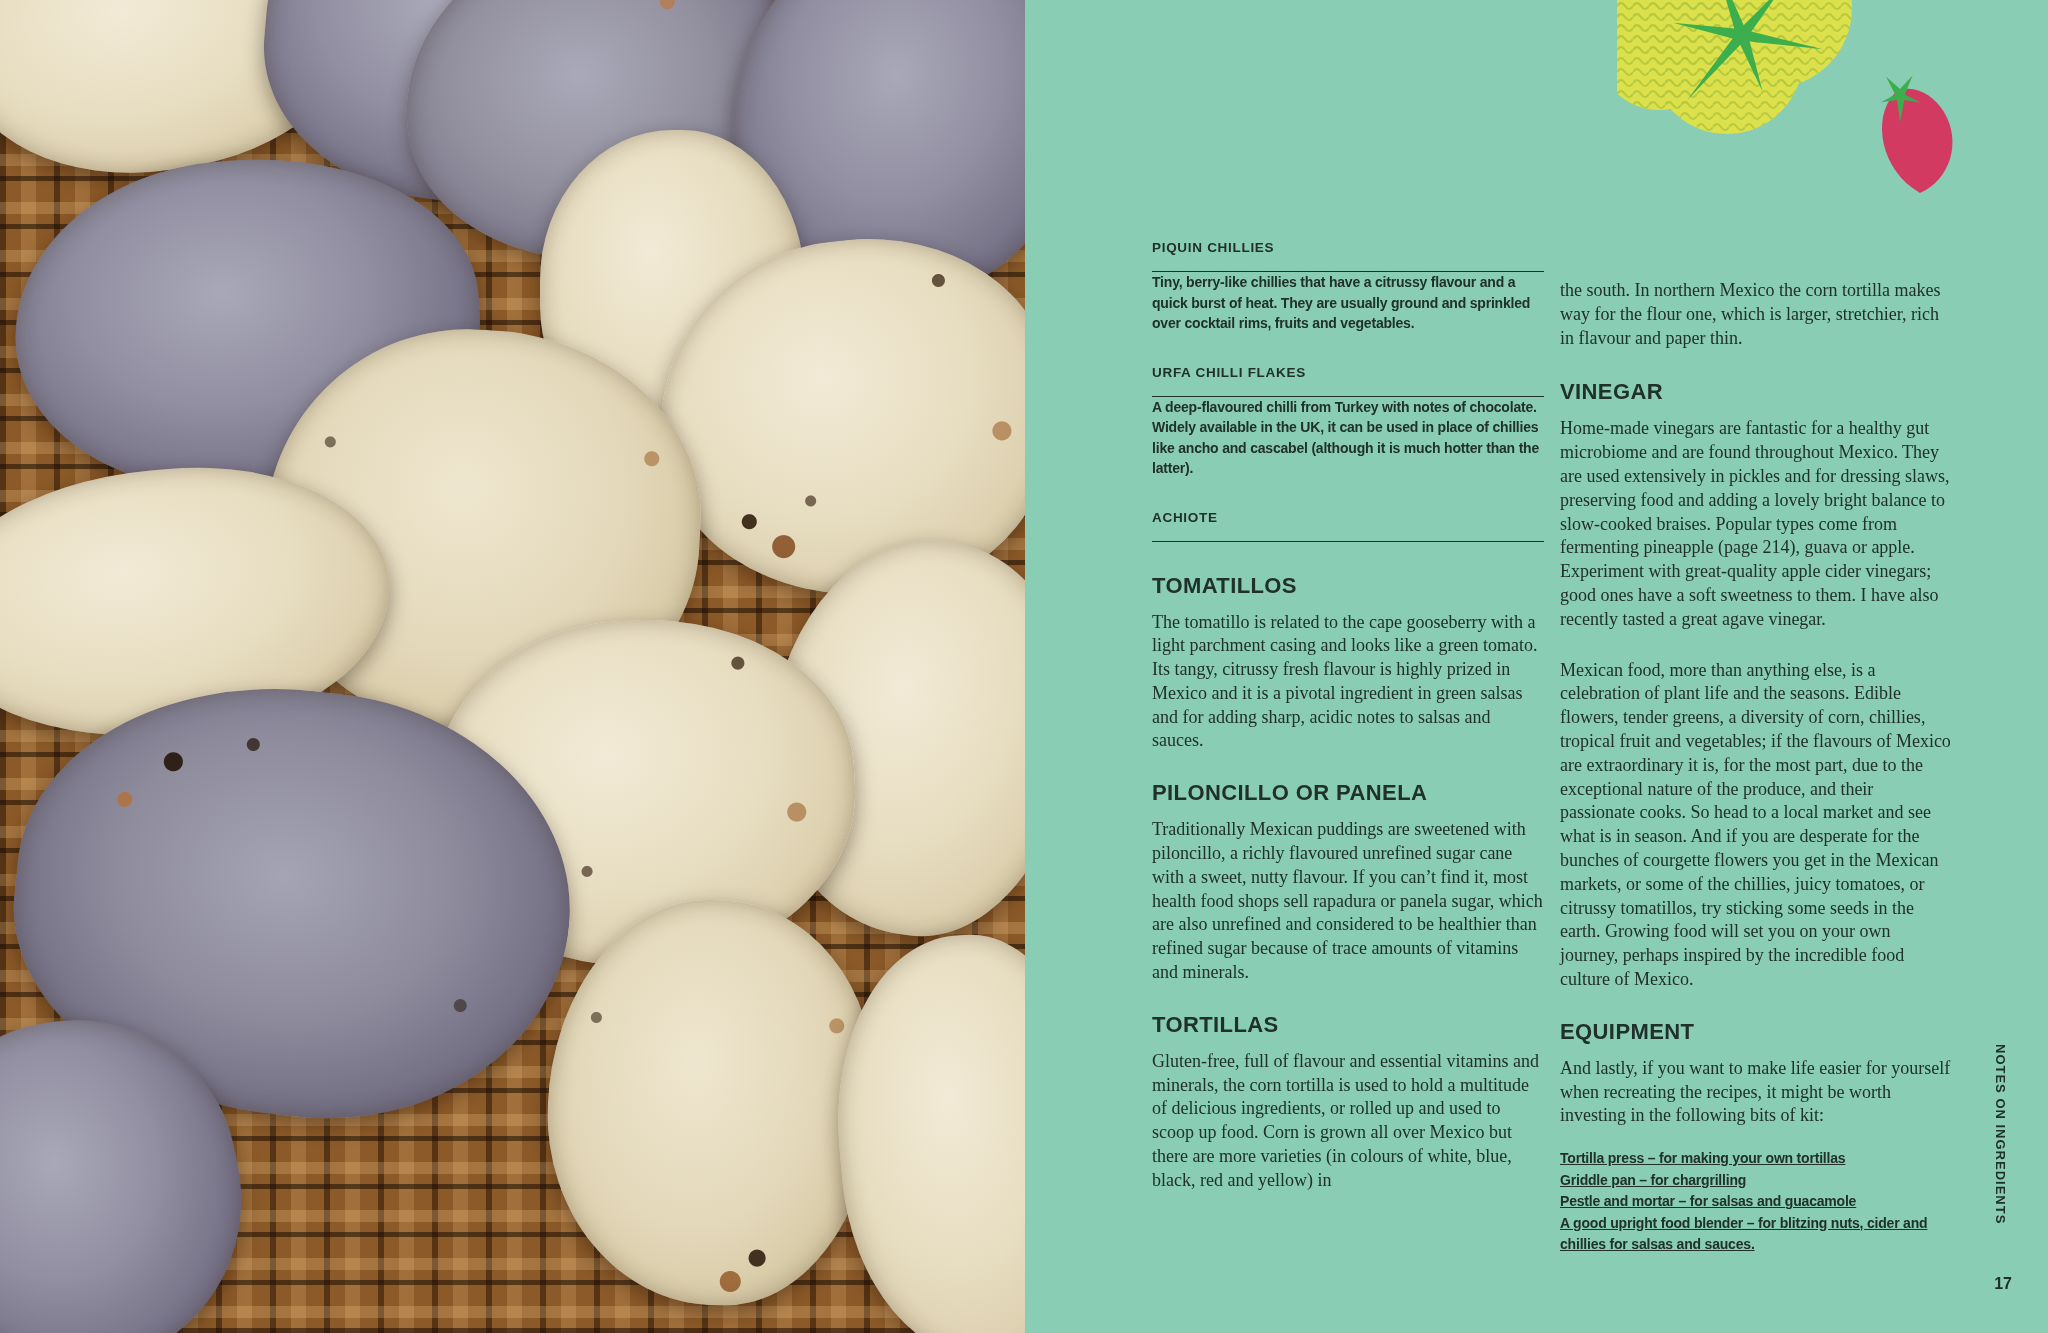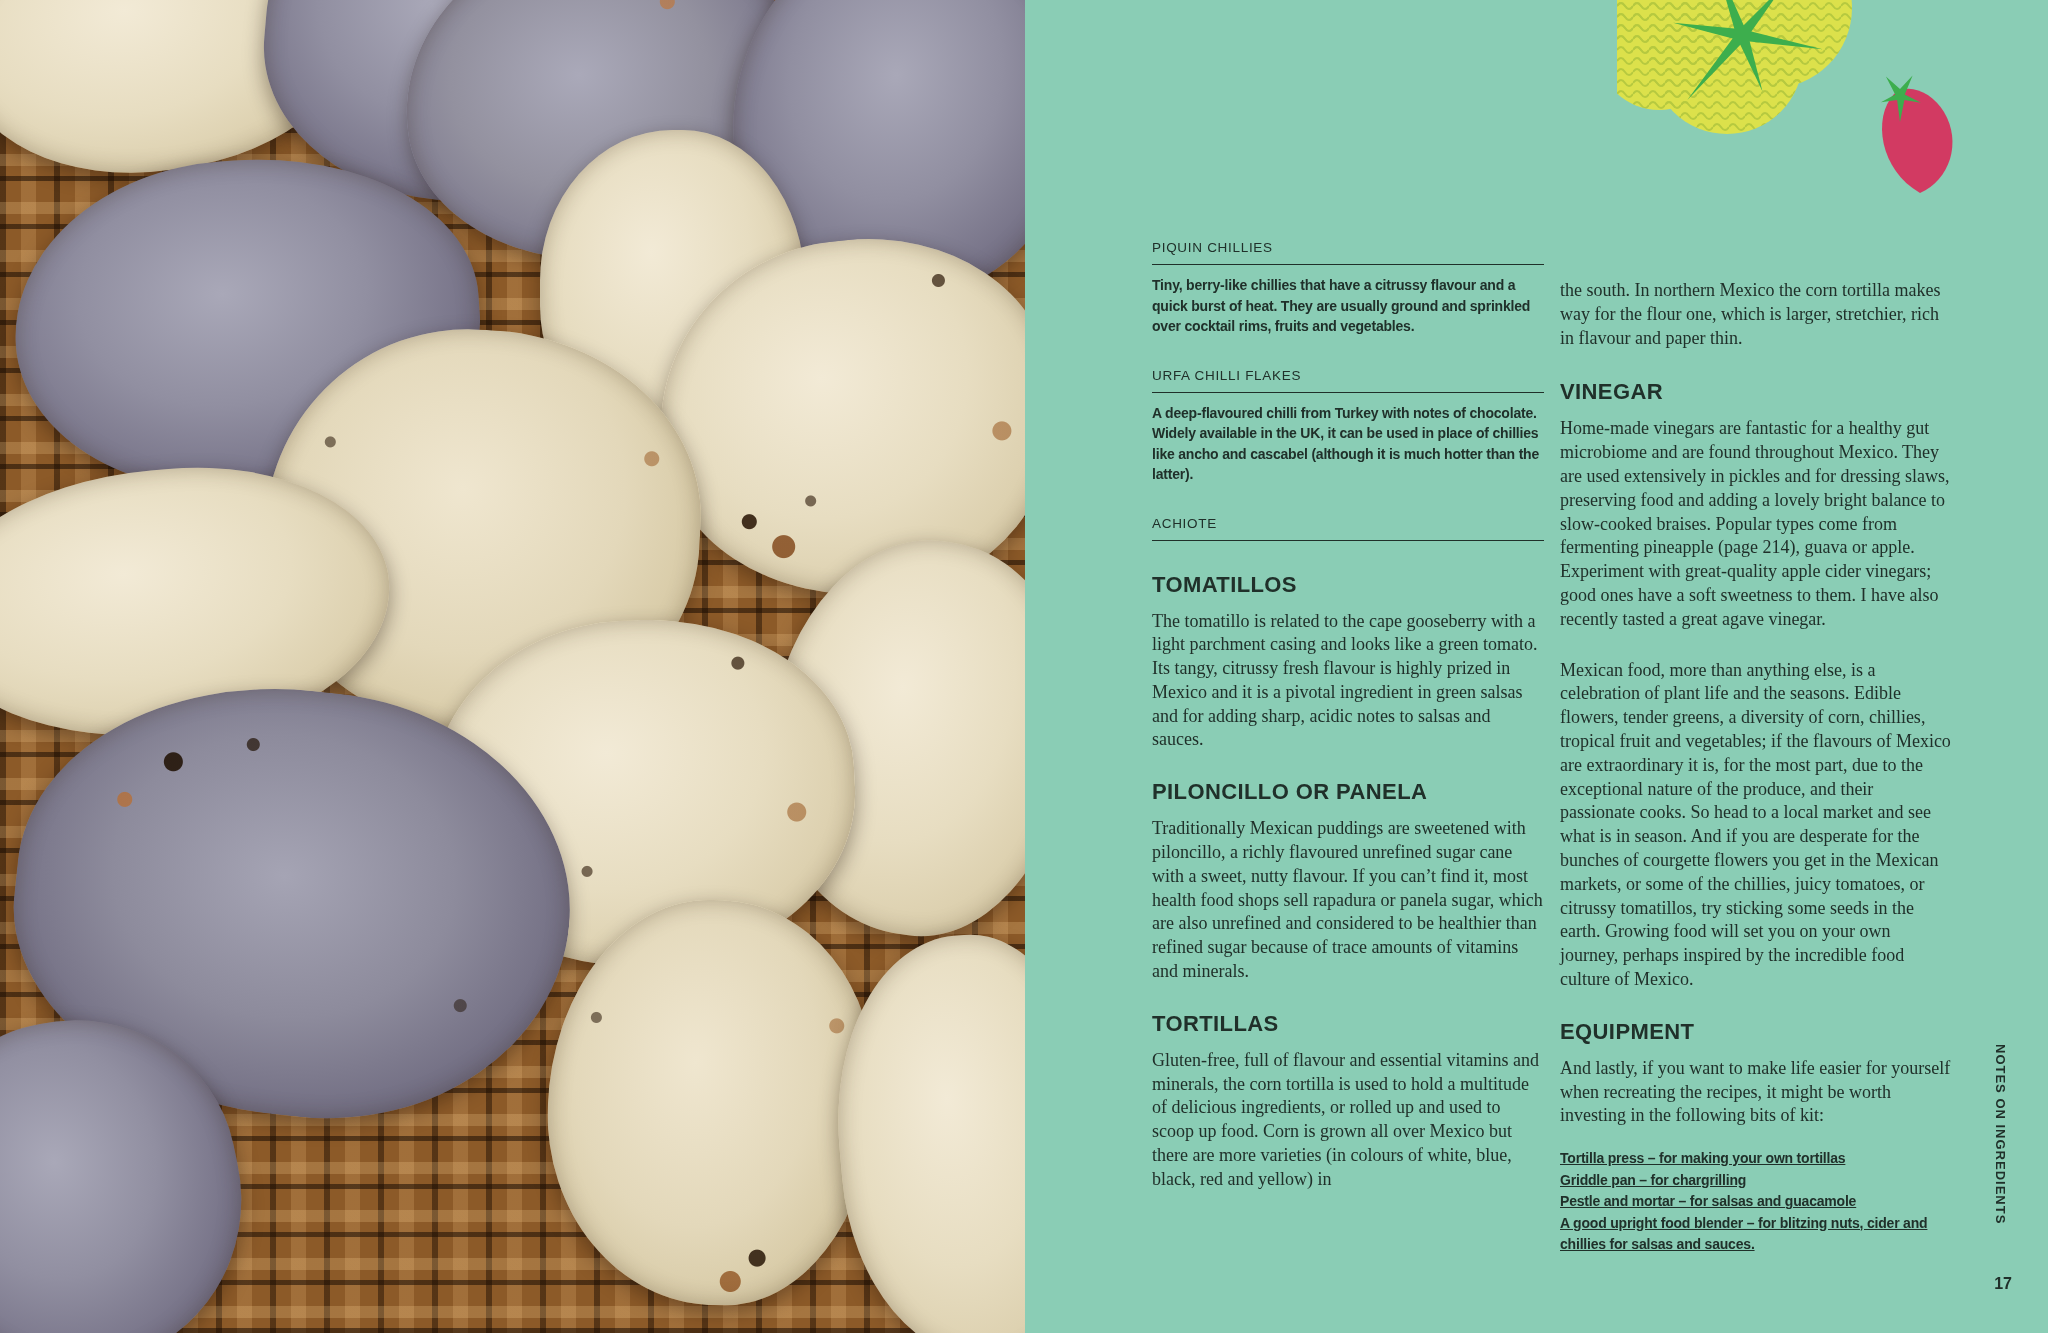--- a/index.html
+++ b/index.html
@@ -50,22 +50,22 @@
       radial-gradient(circle at 82% 70%, rgba(33,18,5,.5) 0 6px, rgba(33,18,5,0) 7px),
       radial-gradient(ellipse at 48% 44%, #a5a4b4 0%, #8d8b9c 42%, #6f6b80 75%, #524c60 100%);}
 
   
   .page{position:relative;flex:1;height:1333px;background:var(--page-bg);color:var(--ink);overflow:hidden;}
   .col{position:absolute;width:392px;}
   .col-left{left:127px;top:240px;}
   .col-right{left:535px;top:240px;}
 
   .section-minor{margin-bottom:31px;}
-  .minor-head{font-size:13.5px;font-weight:400;letter-spacing:.7px;padding-bottom:9px;border-bottom:1.6px solid var(--ink);}
-  .minor-body{margin-top:10px;font-size:14px;font-weight:700;letter-spacing:-.2px;line-height:20.5px;}
+  .minor-head{font-size:13.5px;font-weight:700;letter-spacing:.7px;padding-bottom:16px;border-bottom:1.6px solid var(--ink);}
+  .minor-body{font-size:14px;font-weight:700;letter-spacing:-.2px;line-height:20.5px;}
 
   .section-major{margin-bottom:27px;}
   .major-head{font-size:22px;font-weight:700;letter-spacing:.4px;line-height:26px;white-space:pre-line;margin-bottom:12px;}
   .serif-body{font-family:"Liberation Serif",serif;font-size:18px;line-height:23.8px;}
 
   .continuation{margin-bottom:29px;margin-top:39px;}
   .equip-list{margin-top:20px;}
   .equip-item{font-size:14px;font-weight:700;letter-spacing:-.2px;line-height:21.5px;text-decoration:underline;}
 
   .sidebar-vertical{

